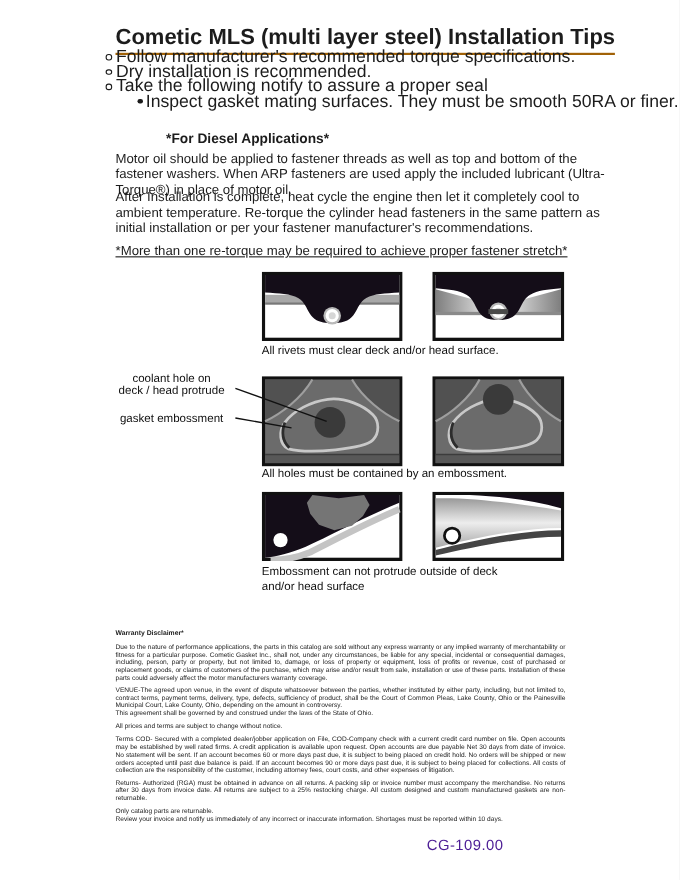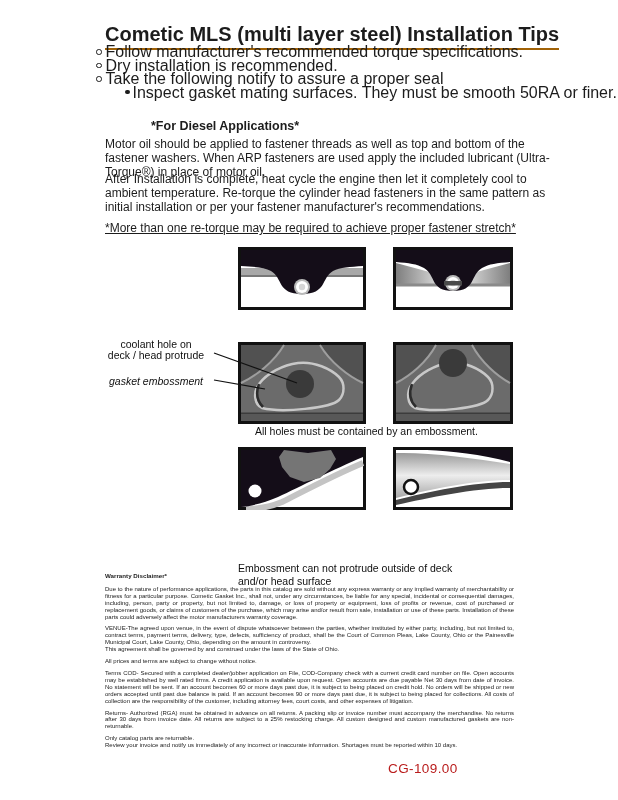--- a/index.html
+++ b/index.html
@@ -17,21 +17,21 @@
   .bullet-filled{flex:0 0 auto;width:4.5px;height:4.5px;background:#1c1c1c;border-radius:50%;margin:3px 3px 0 0;}
   .h2{font-size:12.5px;font-weight:bold;white-space:nowrap;margin-left:46px;}
   .body-p{width:455px;font-size:12px;line-height:14px;}
   .dg-label{font-size:13px;letter-spacing:.3px;text-align:center;color:#101010;margin-top:47px;}
   .dg-caption{font-size:10.5px;line-height:12.5px;color:#101010;}
   .side-label{font-size:10.5px;line-height:11px;text-align:center;width:112px;color:#101010;}
   .legal{left:105px;top:573px;width:409px;font-size:6px;line-height:6.9px;text-align:justify;color:#222;}
   .legal .lh{font-weight:bold;margin:0 0 6px 0;font-size:6.2px;}
   .legal p{margin:0 0 5px 0;}
   .legal p.tight{margin-bottom:0;}
-  .partnum{left:388px;top:761px;font-size:13.5px;letter-spacing:.4px;color:#b91c1c;}
+  .partnum{left:388px;top:761px;font-size:13.5px;letter-spacing:.4px;color:#4c1d95;}
   svg{display:block;}
 </style>
 </head>
 <body>
 
 <div class="page">
 
   <div class="abs title">Cometic MLS (multi layer steel) Installation Tips</div>
 
   <div class="abs bullet-row" style="left:96px;top:46px;">
@@ -88,27 +88,28 @@
     <rect x="3" y="36.5" width="114" height="3" fill="#8a8a8a"></rect>
     <path d="M3,3 H117 V15 C104,16 96,17 89,21 C77,28 83,44 60,44 C37,44 43,28 31,21 C24,17 16,16 3,15 Z" fill="#140d18"></path>
     <g>
       <circle cx="60" cy="36" r="8" fill="#b9b9b9"></circle>
       <circle cx="60" cy="36" r="6" fill="#ffffff"></circle>
       <circle cx="60" cy="36" r="3.2" fill="#d6d6d6"></circle>
       <rect x="51" y="34" width="18" height="4.5" fill="#4a4a4a"></rect>
     </g>
   </svg>
 
+  <div class="abs dg-caption" style="left:238px;top:313px;">All rivets must clear deck and/or head surface.</div>
 
   <div class="abs dg-label" style="left:238px;top:327px;width:128px;">RIGHT</div>
   <div class="abs dg-label" style="left:393px;top:327px;width:120px;">WRONG</div>
 
   <div class="abs side-label" style="left:100px;top:339px;">coolant hole on</div>
   <div class="abs side-label" style="left:100px;top:350px;">deck / head protrude</div>
-  <div class="abs side-label" style="left:100px;top:376px;font-style:italic;">gasket embossment</div>
+  <div class="abs side-label" style="left:100px;top:376px;">gasket embossment</div>
 
   <svg class="abs" style="left:238px;top:342px;" width="128" height="82" viewBox="0 0 128 82">
     <rect x="1.5" y="1.5" width="125" height="79" fill="#6b6b6b" stroke="#111" stroke-width="3"></rect>
     <rect x="3" y="72" width="122" height="7" fill="#585858"></rect>
     <rect x="3" y="70.5" width="122" height="1.5" fill="#3c3c3c"></rect>
     <path d="M3,3 H46 C36,20 18,34 3,41 Z" fill="#515151"></path>
     <path d="M46,3 C36,20 18,34 3,41" stroke="#9e9e9e" stroke-width="2" fill="none"></path>
     <path d="M125,3 H82 C92,20 110,34 125,41 Z" fill="#515151"></path>
     <path d="M82,3 C92,20 110,34 125,41" stroke="#9e9e9e" stroke-width="2" fill="none"></path>
     <path d="M24,66 C16,62 15,50 21,42 C29,31 45,23 60,21 C76,19 93,27 101,35 C107,41 107,52 101,58 C93,66 44,71 24,66 Z" fill="none" stroke="#c8c8c8" stroke-width="2.5"></path>
@@ -127,21 +128,21 @@
     <path d="M22,66 C14,62 13,50 19,42 C27,31 42,23 56,21 C71,19 87,27 95,35 C101,41 101,52 95,58 C87,66 42,71 22,66 Z" fill="none" stroke="#c8c8c8" stroke-width="2.5"></path>
     <path d="M19,42 C16,50 16,58 23,65" stroke="#2d2d2d" stroke-width="2.5" fill="none"></path>
     <circle cx="60" cy="21" r="14" fill="#3a3a3a"></circle>
   </svg>
 
   <svg class="abs" style="left:100px;top:336px;pointer-events:none;" width="210" height="70" viewBox="0 0 210 70">
     <line x1="114" y1="17" x2="197" y2="47" stroke="#111" stroke-width="1.2"></line>
     <line x1="114" y1="44" x2="165" y2="53" stroke="#111" stroke-width="1.2"></line>
   </svg>
 
-  <div class="abs dg-caption" style="left:238px;top:425px;margin-left:17px;">All holes must be contained by an embossment.</div>
+  <div class="abs dg-caption" style="left:238px;top:425px;">All holes must be contained by an embossment.</div>
 
   <div class="abs dg-label" style="left:238px;top:432px;width:128px;">RIGHT</div>
   <div class="abs dg-label" style="left:393px;top:432px;width:120px;">WRONG</div>
 
   <svg class="abs" style="left:238px;top:447px;" width="128" height="63" viewBox="0 0 128 63">
     <rect x="1.5" y="1.5" width="125" height="60" fill="#ffffff" stroke="#111" stroke-width="3"></rect>
     <path d="M125,16 C96,28 64,45 44,55 C32,60 18,62 8,62" stroke="#c4c4c4" stroke-width="6" fill="none"></path>
     <path d="M3,3 H125 V10 C96,22 62,40 40,50 C26,56 13,59 3,60 Z" fill="#140d18"></path>
     <polygon points="46,3 70,6 93,3 98,12 92,22 82,31 66,35 52,30 44,20 41,10" fill="#757575"></polygon>
     <circle cx="17" cy="44" r="6.5" fill="#ffffff"></circle>
@@ -155,21 +156,21 @@
           <stop offset="1" stop-color="#a8a8a8"></stop>
       </linearGradient>
     </defs>
     <rect x="1.5" y="1.5" width="117" height="60" fill="#ffffff" stroke="#111" stroke-width="3"></rect>
     <path d="M34,3 H117 V15 C88,7 58,4 34,3 Z" fill="#140d18"></path>
     <path d="M3,6 C35,5 80,11 117,17 L117,33 C80,33 35,43 3,51 Z" fill="url(#g3)"></path>
     <path d="M3,53 C35,45 80,35 117,35 L117,41 C80,41 35,51 3,58 Z" fill="#454545"></path>
     <circle cx="18" cy="40" r="7" fill="#ffffff" stroke="#111" stroke-width="2.5"></circle>
   </svg>
 
-  <div class="abs dg-caption" style="left:238px;top:514px;width:245px;margin-top:48px;">Embossment can not protrude outside of deck and/or head surface</div>
+  <div class="abs dg-caption" style="left:238px;top:514px;width:245px;">Embossment can not protrude outside of deck and/or head surface</div>
 
   <div class="abs legal">
     <div class="lh">Warranty Disclaimer*</div>
     <p>Due to the nature of performance applications, the parts in this catalog are sold without any express warranty or any implied warranty of merchantability or fitness for a particular purpose.  Cometic Gasket Inc., shall not, under any circumstances, be liable for any special, incidental or consequential damages, including, person, party or property, but not limited to, damage, or loss of property or equipment, loss of profits or revenue, cost of purchased or replacement goods, or claims of customers of the purchase, which may arise and/or result from sale, installation or use of these parts.  Installation of these parts could adversely affect the motor manufacturers warranty coverage.</p>
     <p class="tight">VENUE-The agreed upon venue, in the event of dispute whatsoever between the parties, whether instituted by either party, including, but not limited to, contract terms, payment terms, delivery, type, defects, sufficiency of product, shall be the Court of Common Pleas, Lake County, Ohio or the Painesville Municipal Court, Lake County, Ohio, depending on the amount in controversy.</p>
     <p>This agreement shall be governed by and construed under the laws of the State of Ohio.</p>
     <p>All prices and terms are subject to change without notice.</p>
     <p>Terms COD- Secured with a completed dealer/jobber application on File, COD-Company check with a current credit card number on file.  Open accounts may be established by well rated firms.  A credit application is available upon request.  Open accounts are due payable Net 30 days from date of invoice.  No statement will be sent.  If an account becomes 60 or more days past due, it is subject to being placed on credit hold.  No orders will be shipped or new orders accepted until past due balance is paid.  If an account becomes 90 or more days past due, it is subject to being placed for collections.  All costs of collection are the responsibility of the customer, including attorney fees, court costs, and other expenses of litigation.</p>
     <p>Returns- Authorized (RGA) must be obtained in advance on all returns.  A packing slip or invoice number must accompany the merchandise.  No returns after 30 days from invoice date.  All returns are subject to a 25% restocking charge.  All custom designed and custom manufactured gaskets are non-returnable.</p>
     <p class="tight">Only catalog parts are returnable.</p>

